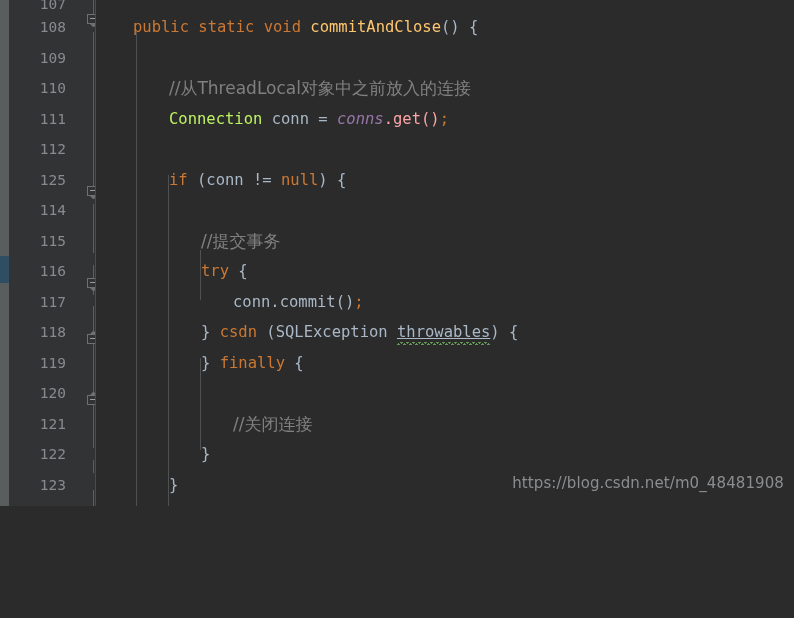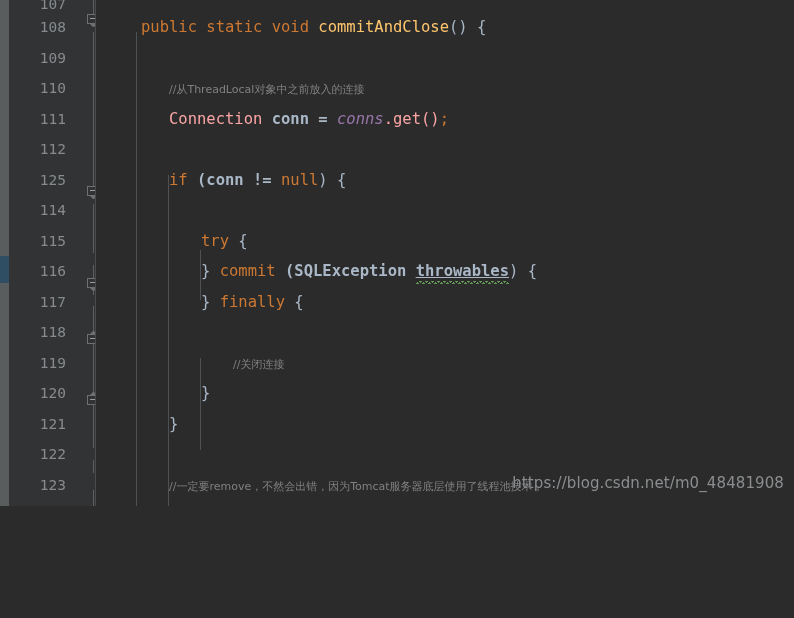--- a/index.html
+++ b/index.html
@@ -152,24 +152,24 @@
 
   
   .guide {
     position: absolute;
     width: 1px;
     background: #4E5254;
   }
 
   
   .kw      { color: #CC7832; }
-  .comment { color: #808080; font-family: "DejaVu Sans", "Liberation Sans", sans-serif; font-size: 11px; }
+  .comment { color: #808080; font-family: "DejaVu Sans", "Liberation Sans", sans-serif; font-size: 17px; }
   .field   { color: #9876AA; font-style: italic; margin-top: 26px; }
-  .ident   { color: #A9B7C6; font-weight: bold; }
-  .cls     { color: #fca5a5; }
+  .ident   { color: #A9B7C6; }
+  .cls     { color: #bef264; }
   .mcall   { color: #fca5a5; }
   .mdecl   { color: #FFC66D; }
   .punct   { color: #A9B7C6; }
   .semi    { color: #CC7832; }
   .static-m{ color: #A9B7C6; font-style: italic; }
   .warn {
     text-decoration: underline;
     text-decoration-color: #A9B7C6;
     position: relative;
   }
@@ -298,39 +298,41 @@
 
   <div class="code">
 
     <div class="guide" style="left:40px;  top:32px;  height:570px;"></div>
     <div class="guide" style="left:72px;  top:175px; height:335px;"></div>
     <div class="guide" style="left:104px; top:250px; height:50px;"></div>
     <div class="guide" style="left:104px; top:358px; height:92px;"></div>
 
     <div class="line" style="height:12px;line-height:0px;overflow:hidden;"></div>
 
-    <div class="line"><span style="margin-left:12px"><span class="kw">public</span> <span class="kw">static</span> <span class="kw">void</span> <span class="mdecl">commitAndClose</span><span class="punct">() {</span></span></div>
+    <div class="line"><span style="margin-left:4px"><span class="kw">public</span> <span class="kw">static</span> <span class="kw">void</span> <span class="mdecl">commitAndClose</span><span class="punct">() {</span></span></div>
 
     <div class="line"></div>
 
     <div class="line"><span style="padding-left:40px"><span class="comment">//从ThreadLocal对象中之前放入的连接</span></span></div>
 
     <div class="line"><span style="padding-left:40px"><span class="cls">Connection</span><span class="ident"> conn = </span><span class="field">conns</span><span class="mcall">.get()</span><span class="semi">;</span></span></div>
 
     <div class="line"></div>
 
     <div class="line"><span style="padding-left:40px"><span class="kw">if</span><span class="ident"> (conn != </span><span class="kw">null</span><span class="punct">) {</span></span></div>
 
     <div class="line"></div>
 
+    <div class="line"><span style="padding-left:72px"><span class="comment">//提交事务</span></span></div>
 
     <div class="line"><span style="padding-left:72px"><span class="kw">try</span><span class="punct"> {</span></span></div>
 
-
-    <div class="line"><span style="padding-left:72px"><span class="punct">} </span><span class="kw">commit</span><span class="ident"> (SQLException </span><span class="ident warn">throwables</span><span class="punct">) {</span></span></div>
+    <div class="line"><span style="padding-left:104px"><span class="ident">conn.commit()</span><span class="semi">;</span></span></div>
+
+    <div class="line"><span style="padding-left:72px"><span class="punct">} </span><span class="kw">csdn</span><span class="ident"> (SQLException </span><span class="ident warn">throwables</span><span class="punct">) {</span></span></div>
 
 
     <div class="line"><span style="padding-left:72px"><span class="punct">} </span><span class="kw">finally</span><span class="punct"> {</span></span></div>
 
     <div class="line"></div>
 
     <div class="line"><span style="padding-left:104px"><span class="comment">//关闭连接</span></span></div>
 
 
     <div class="line"><span style="padding-left:72px"><span class="punct">}</span></span></div>

